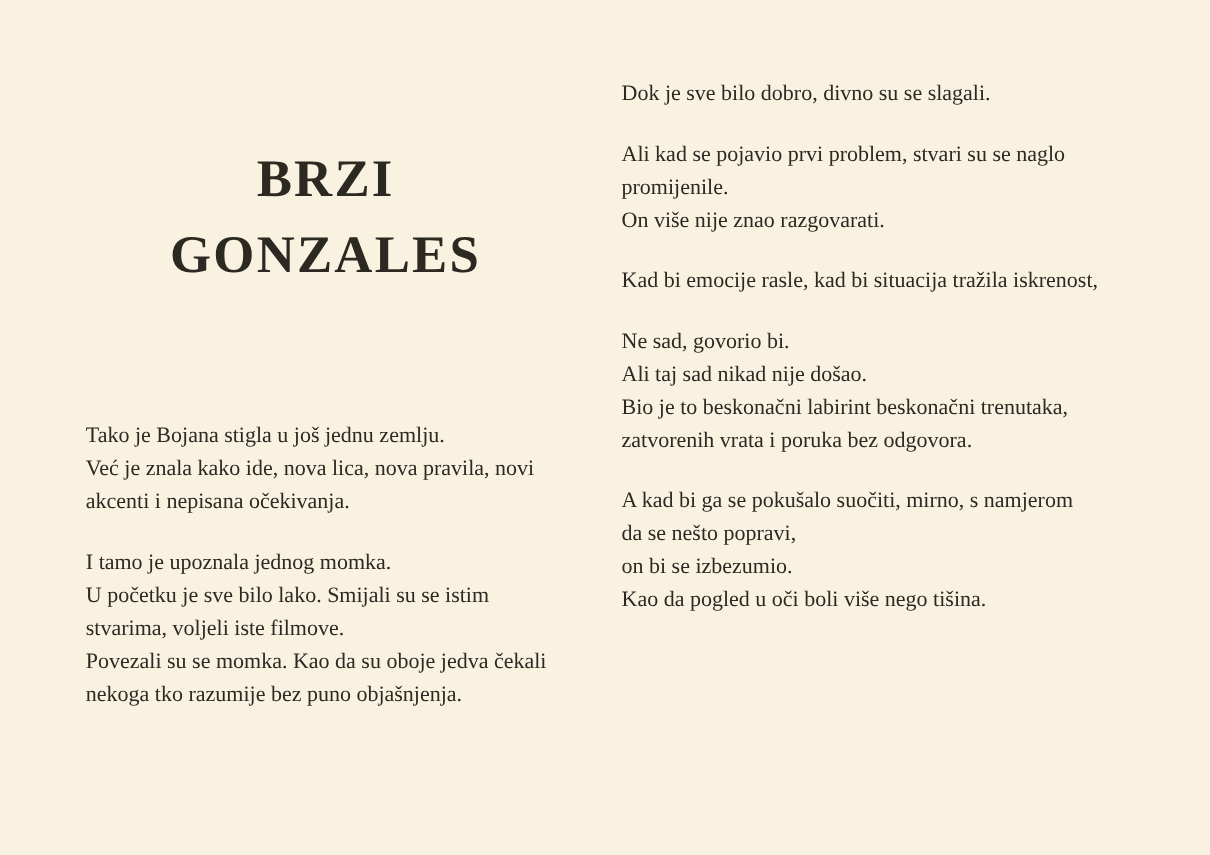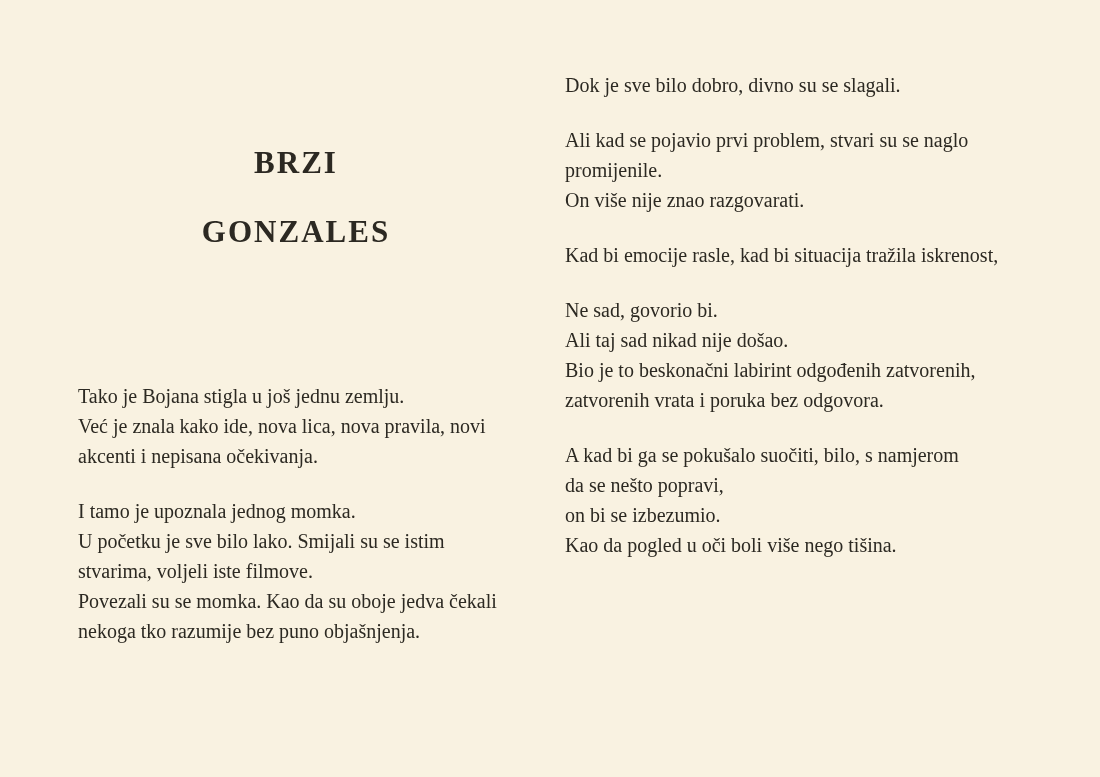--- a/index.html
+++ b/index.html
@@ -17,21 +17,21 @@
     font-family: "Liberation Serif", "DejaVu Serif", serif;
   }
   .title-block {
     position: absolute;
     left: 78px;
     top: 128px;
     width: 436px;
     text-align: center;
   }
   .title-line {
-    font-size: 31px;
+    font-size: 48px;
     font-weight: bold;
     line-height: 69px;
     letter-spacing: 2px;
     white-space: nowrap;
   }
   .left-paragraphs {
     position: absolute;
     left: 78px;
     top: 381px;
     width: 450px;
@@ -87,24 +87,24 @@
       <div class="line">Ali kad se pojavio prvi problem, stvari su se naglo</div>
       <div class="line">promijenile.</div>
       <div class="line">On više nije znao razgovarati.</div>
     </div>
     <div class="para">
       <div class="line">Kad bi emocije rasle, kad bi situacija tražila iskrenost,</div>
     </div>
     <div class="para">
       <div class="line">Ne sad, govorio bi.</div>
       <div class="line">Ali taj sad nikad nije došao.</div>
-      <div class="line">Bio je to beskonačni labirint odgođenih zatvorenih,</div>
+      <div class="line">Bio je to beskonačni labirint beskonačni trenutaka,</div>
       <div class="line">zatvorenih vrata i poruka bez odgovora.</div>
     </div>
     <div class="para">
-      <div class="line">A kad bi ga se pokušalo suočiti, bilo, s namjerom</div>
+      <div class="line">A kad bi ga se pokušalo suočiti, mirno, s namjerom</div>
       <div class="line">da se nešto popravi,</div>
       <div class="line">on bi se izbezumio.</div>
       <div class="line">Kao da pogled u oči boli više nego tišina.</div>
     </div>
   </div>
 
 </div>
 
 </body></html>

